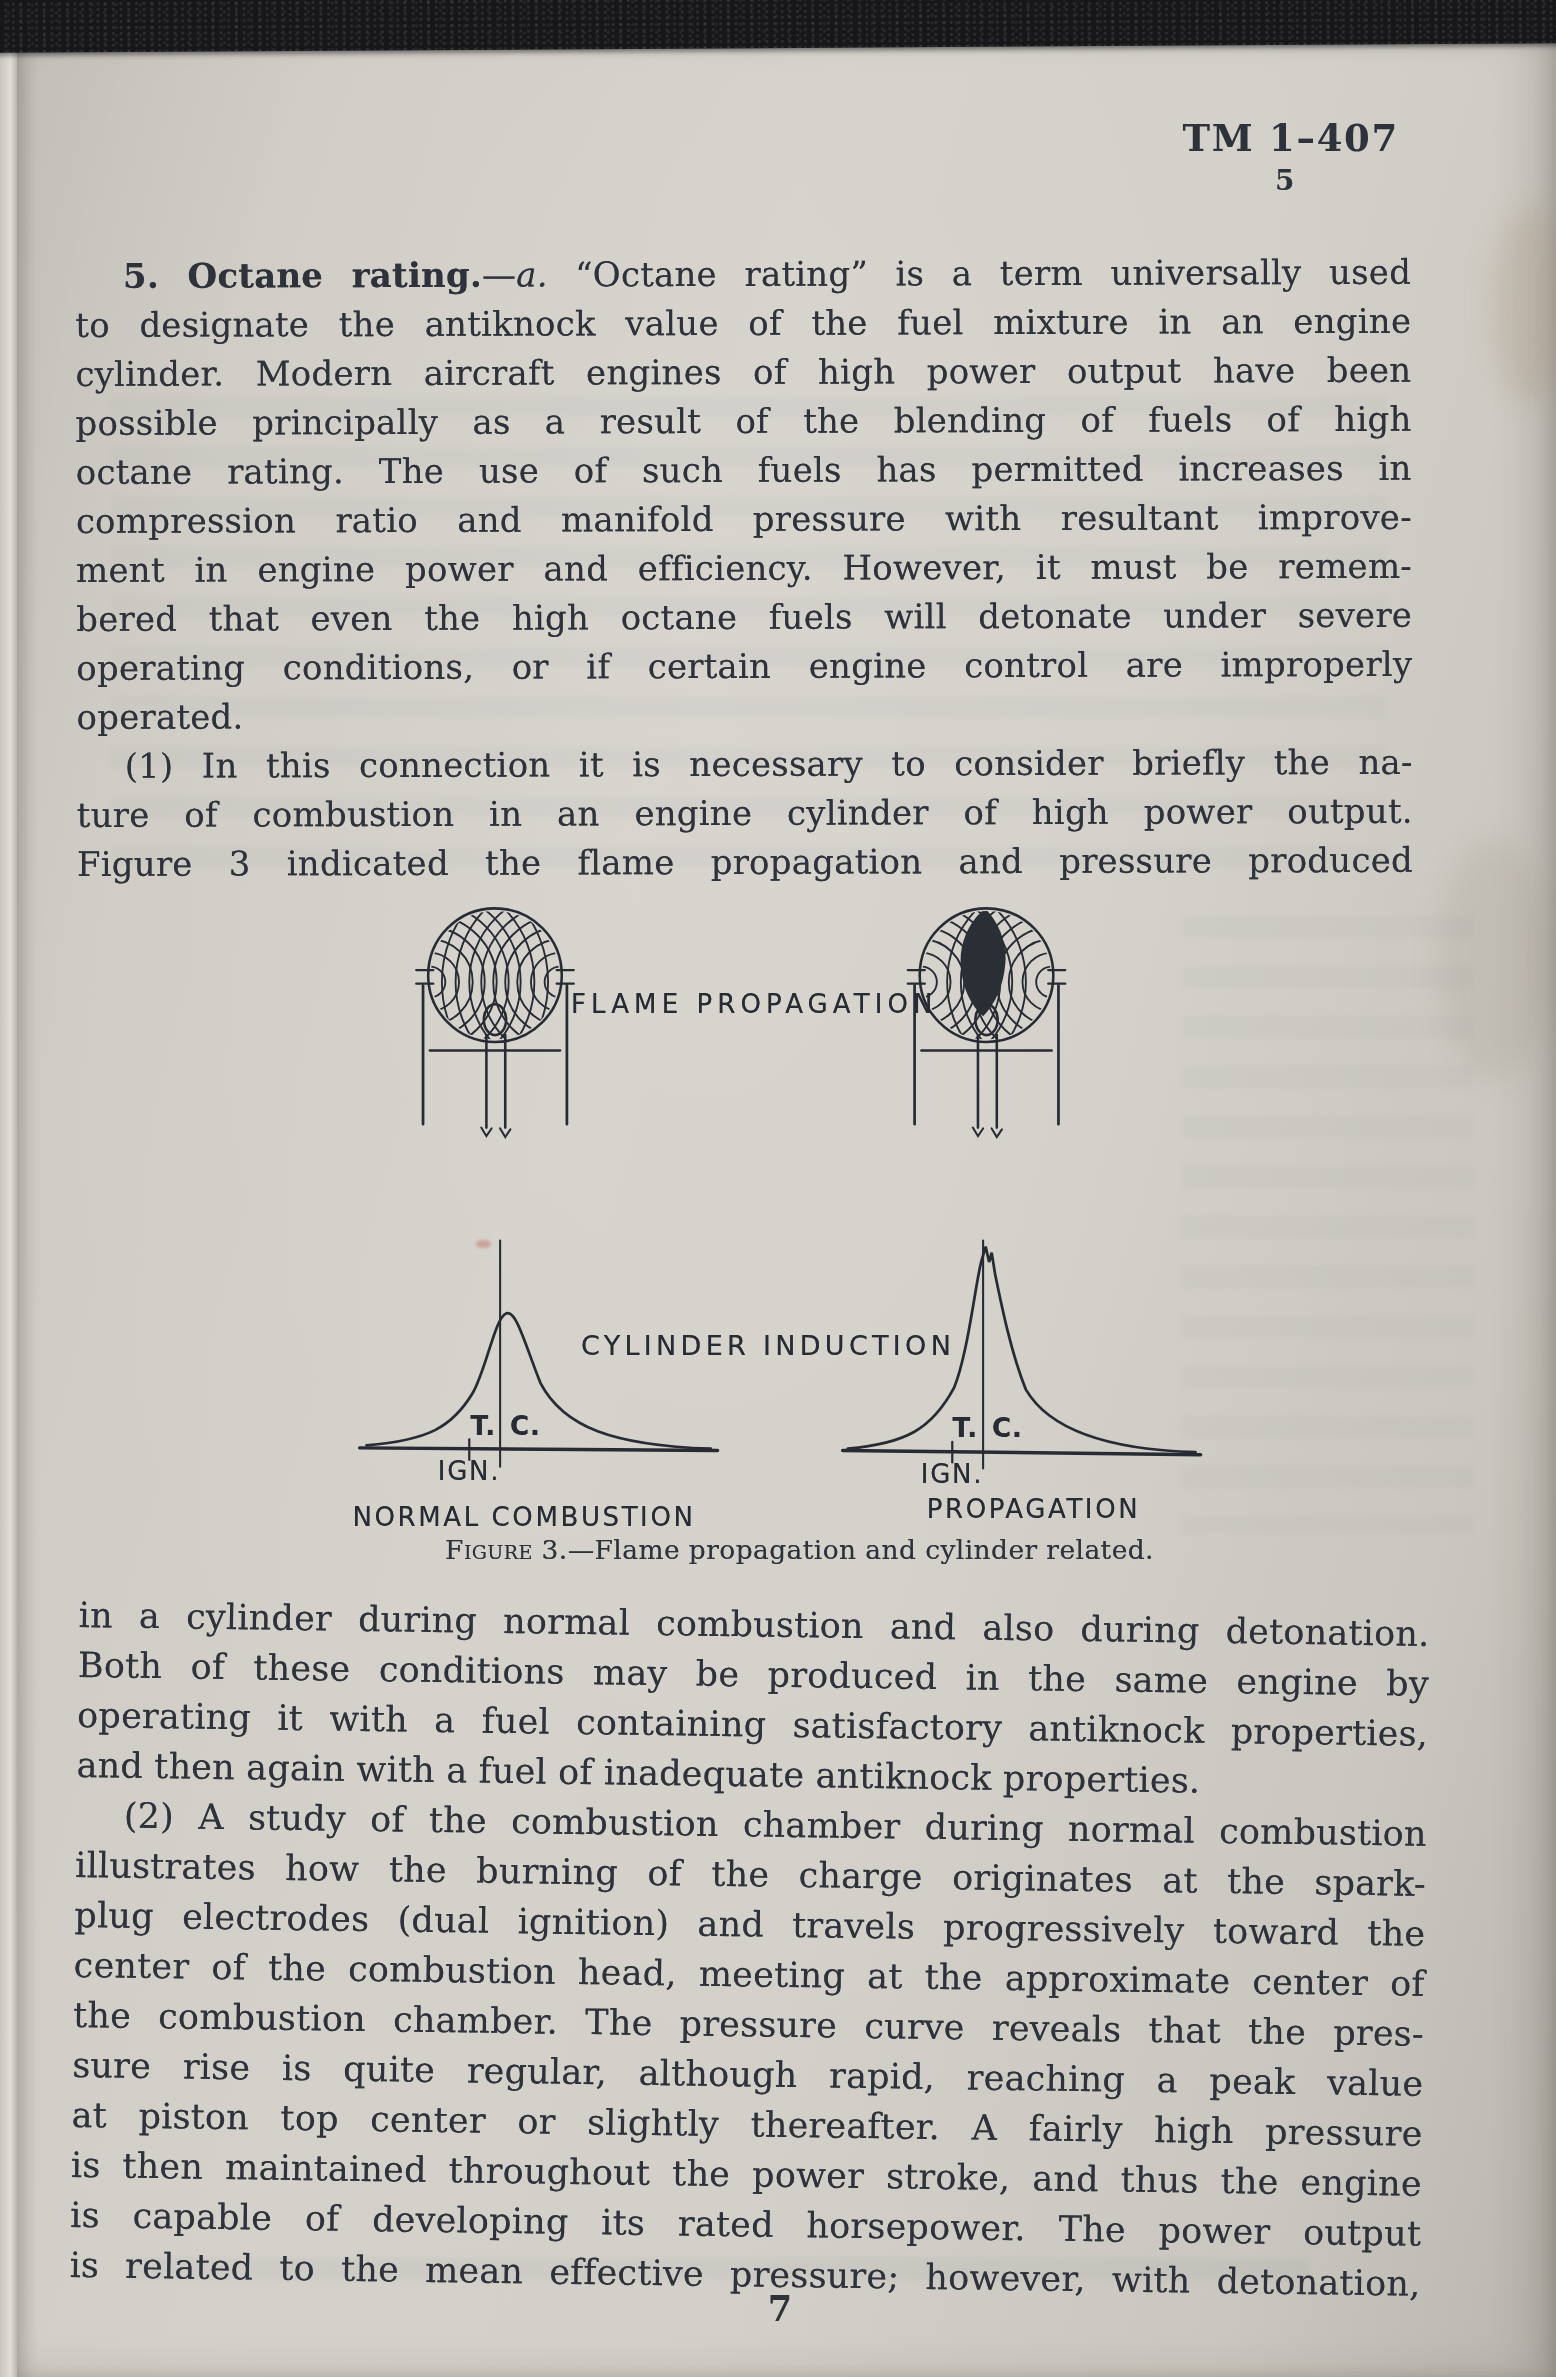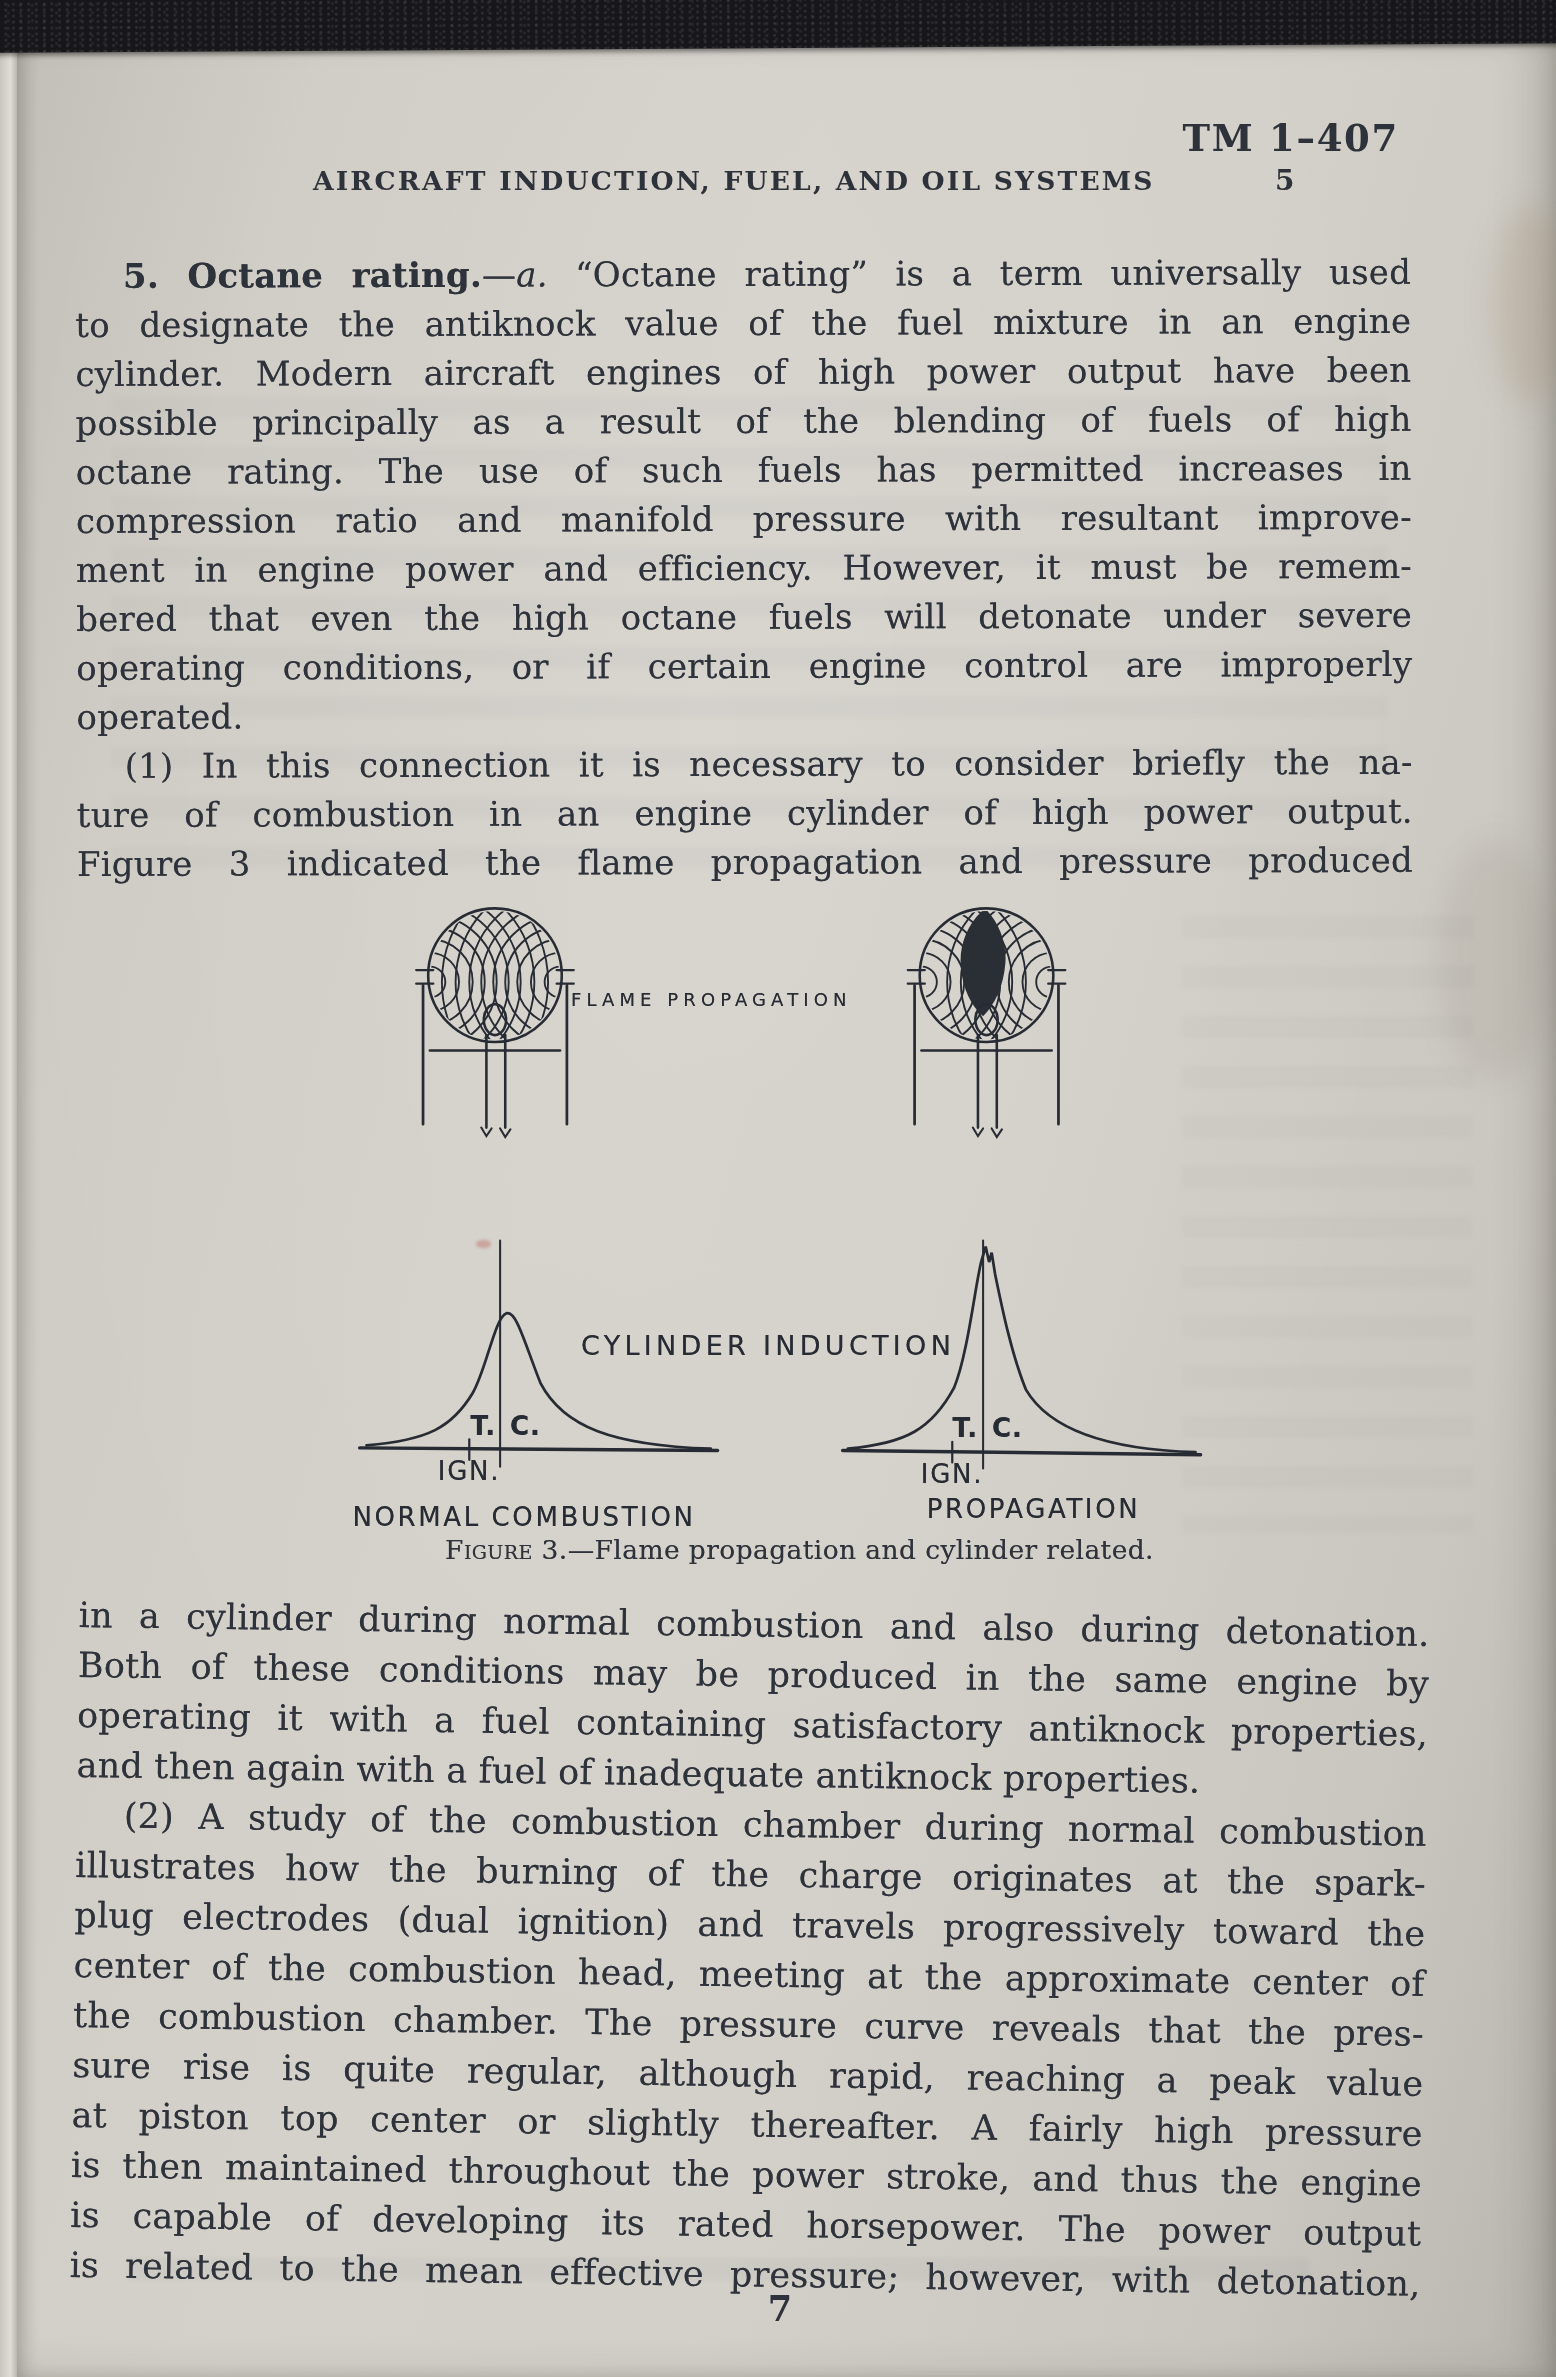--- a/index.html
+++ b/index.html
@@ -39,21 +39,21 @@
   #block-bottom{left:79px;top:1590px;width:1351px;font-size:35px;line-height:50px;
         transform:rotate(0.8deg);transform-origin:left top;}
   .line{text-align:justify;text-align-last:justify;}
   .line.endp{text-align-last:left;}
   .line.ind{text-indent:48px;}
   .b{font-weight:bold;}
   .i{font-style:italic;}
   
   .draw{font-family:"DejaVu Sans","Liberation Sans",sans-serif;color:#272b33;
         text-shadow:0 0 0.4px rgba(39,43,51,.7);white-space:nowrap;}
-  #lbl-flame{left:571px;top:989px;font-size:18px;letter-spacing:5.1px;}
+  #lbl-flame{left:571px;top:989px;font-size:26px;letter-spacing:5.1px;}
   #lbl-cyl{left:581px;top:1330px;font-size:27px;letter-spacing:4.3px;}
   .tc{font-size:26px;font-weight:bold;letter-spacing:0.9px;}
   #tcl-t{left:463px;top:1411px;width:33px;text-align:right;}
   #tcl-c{left:510px;top:1411px;}
   #tcr-t{left:945px;top:1413px;width:33px;text-align:right;}
   #tcr-c{left:992px;top:1413px;}
   .ign{font-size:26px;letter-spacing:1.7px;}
   #ignl{left:433px;top:1456px;width:72px;text-align:center;}
   #ignr{left:916px;top:1459px;width:72px;text-align:center;}
   #lbl-normal{left:351px;top:1490px;width:346px;text-align:center;font-size:26px;letter-spacing:2.6px;margin-top:12px;}
@@ -74,21 +74,20 @@
   <div id="cover-band"></div>
 
   <div class="ghost" style="left:111px;top:396px;width:1276px;height:480px;opacity:.55;"></div>
   <div class="ghost" style="left:1182px;top:916px;width:291px;height:617px;opacity:.5;"></div>
   <div class="ghost" style="left:128px;top:2258px;width:1182px;height:48px;opacity:.8;"></div>
   <div class="stain" style="left:1492px;top:206px;width:77px;height:197px;background:rgba(148,120,88,.18);"></div>
   <div class="stain" style="left:1439px;top:839px;width:111px;height:240px;background:rgba(122,110,88,.12);"></div>
   <div class="stain" style="left:476px;top:1240px;width:15.4px;height:7.7px;background:rgba(192,118,108,.5);filter:blur(1.7px);"></div>
 
   <div class="z" id="tm">TM 1–407</div>
-  <div class="z" id="hdr-title">AIRCRAFT INDUCTION, FUEL, AND OIL SYSTEMS</div>
   <div class="z" id="hdr-page">5</div>
 
   <div class="z para" id="block-top">
     <div class="line ind"><span class="b">5. Octane rating.</span><span>—</span><span class="i">a.</span><span> “Octane rating” is a term universally used</span></div>
     <div class="line">to designate the antiknock value of the fuel mixture in an engine</div>
     <div class="line">cylinder.  Modern aircraft engines of high power output have been</div>
     <div class="line">possible principally as a result of the blending of fuels of high</div>
     <div class="line">octane rating.  The use of such fuels has permitted increases in</div>
     <div class="line">compression ratio and manifold pressure with resultant improve-</div>
     <div class="line">ment in engine power and efficiency.  However, it must be remem-</div>

